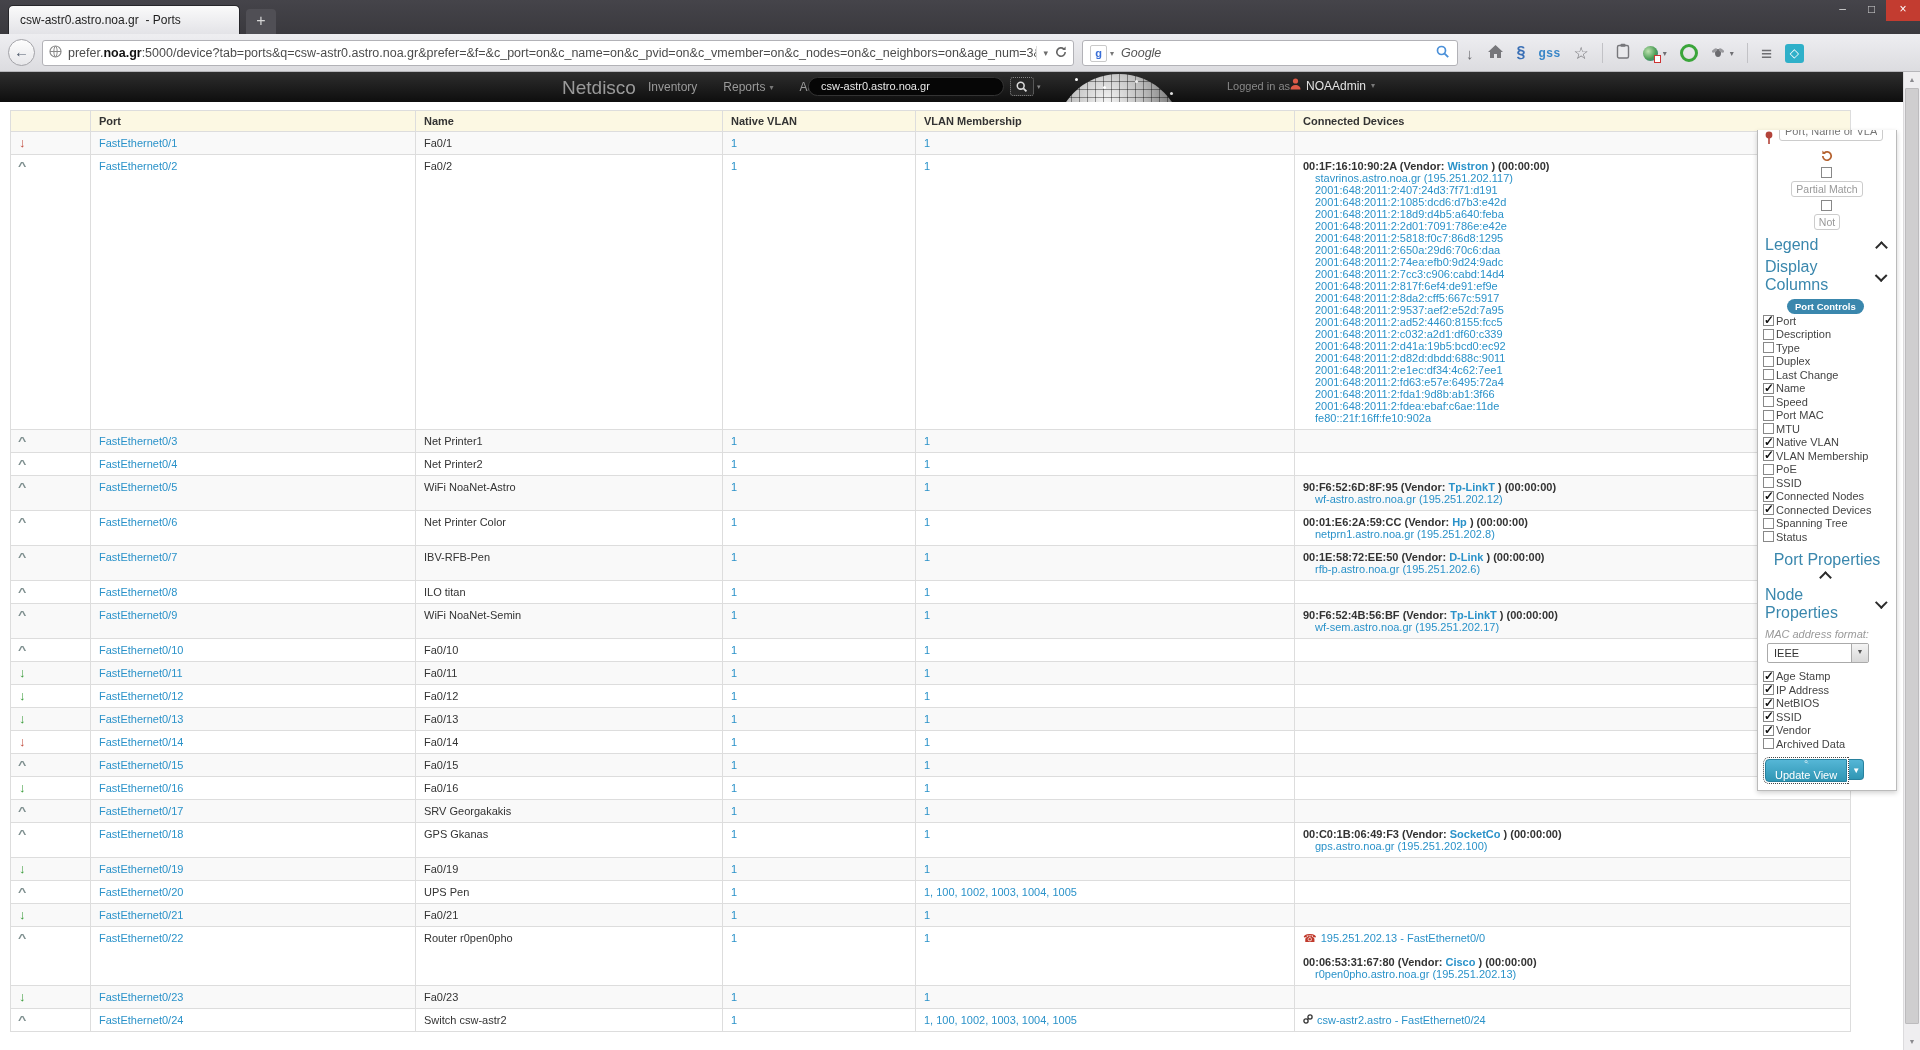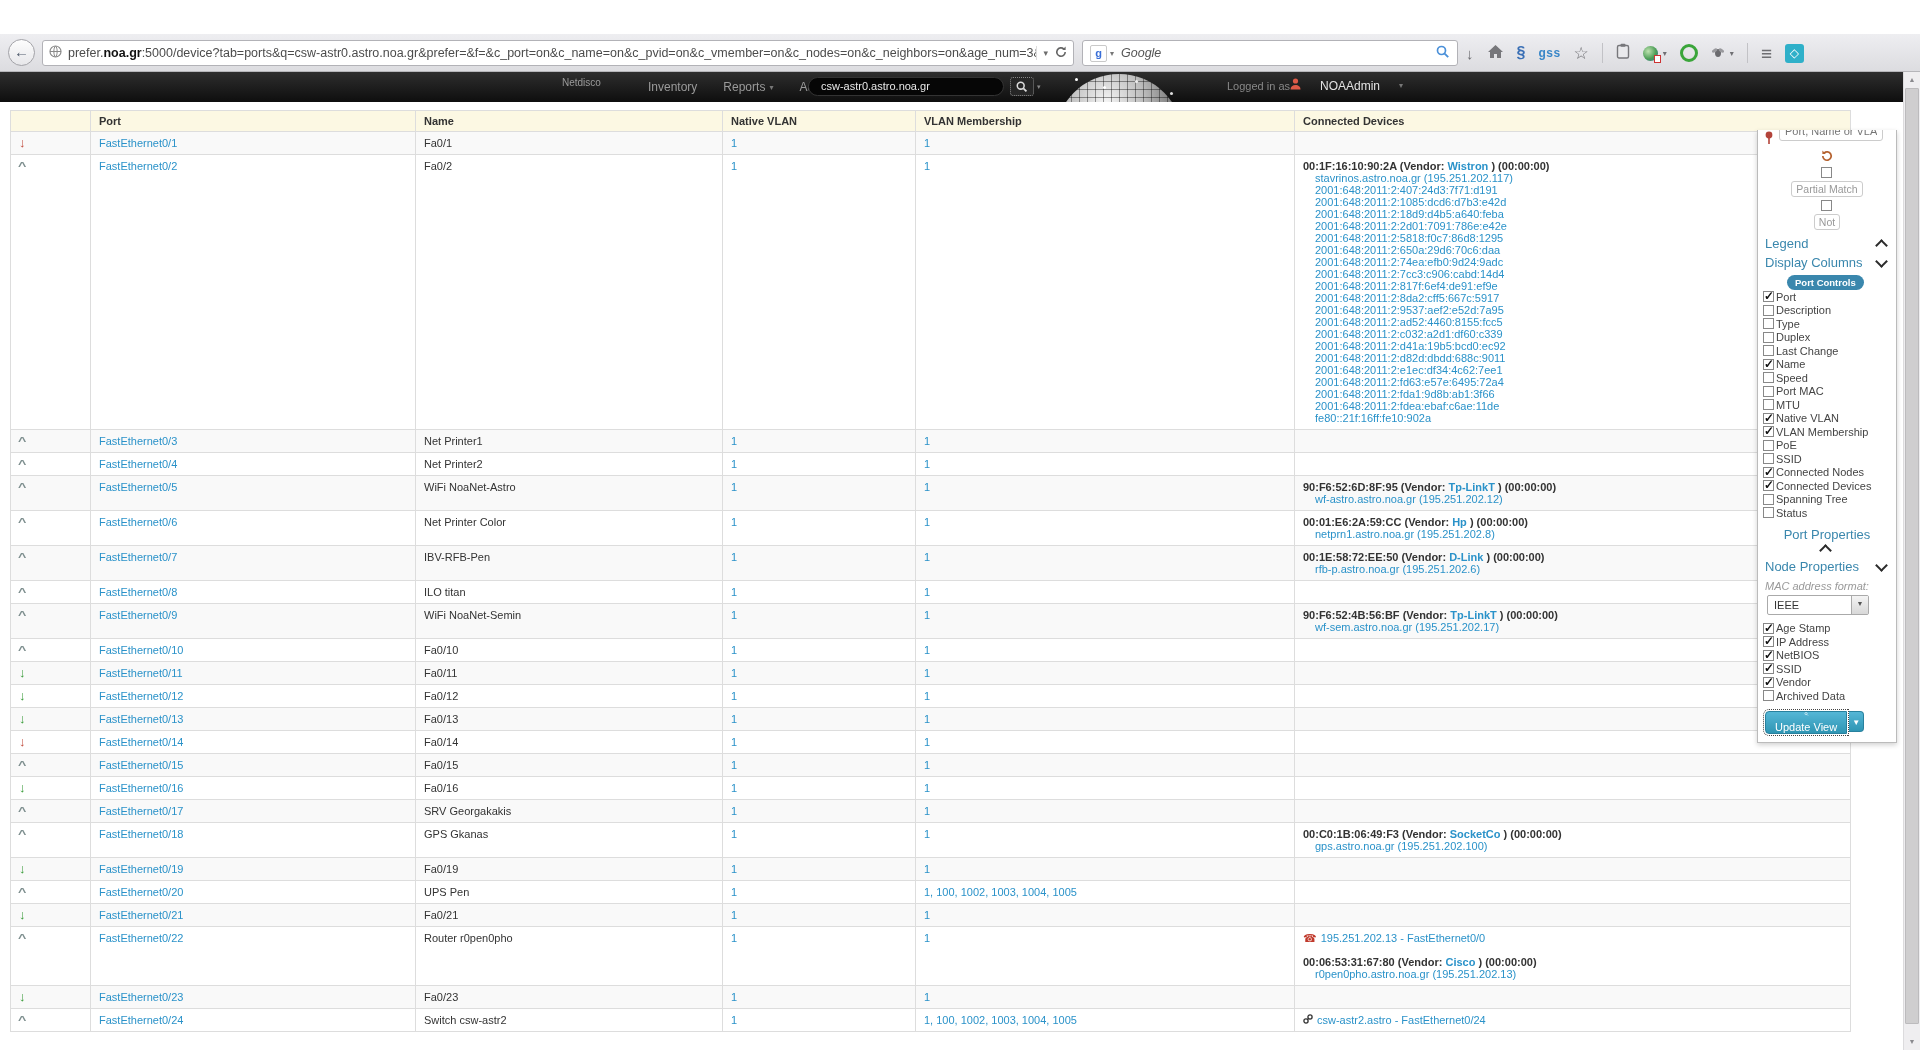--- a/index.html
+++ b/index.html
@@ -30,34 +30,34 @@
   .tsep{width:1px;height:20px;background:#c2c2c6;}
   .gss{color:#3a87c8;font-size:12px;font-weight:bold;letter-spacing:.5px;}
   .ring{width:12px;height:12px;border:3px solid #3aa53a;border-radius:50%;}
   .dcaret{color:#6f6f73;font-size:8px;margin-left:-8px;}
   .extdiamond{width:19px;height:19px;background:#2fb0c9;border-radius:3px;color:#fff;font-size:12px;text-align:center;line-height:18px;}
   .globepdf{position:relative;width:15px;height:15px;border-radius:50%;background:radial-gradient(circle at 35% 35%,#bfe3b0,#4d9e57 55%,#2f6ea0);}
   .globepdf::after{content:"";position:absolute;right:-3px;bottom:-2px;width:7px;height:8px;background:#fff;border:1px solid #c33;box-sizing:border-box;}
 
   
   .navbar{position:absolute;left:0;top:72px;width:100%;height:30px;background:linear-gradient(#2e2e2e,#0e0e0e);overflow:hidden;}
-  .brand{position:absolute;left:562px;top:5px;color:#9a9a9a;font-size:10px;text-align:center;}
+  .brand{position:absolute;left:562px;top:5px;color:#9a9a9a;font-size:19px;text-align:center;}
   .nav-items{position:absolute;left:648px;top:0;height:30px;display:flex;align-items:center;gap:26px;}
   .nav-item{color:#9a9a9a;font-size:12px;text-decoration:none;display:flex;align-items:center;gap:4px;}
   .nav-caret{color:#777;font-size:8px;}
   .nav-search{position:absolute;left:808px;top:5px;width:196px;height:19px;box-sizing:border-box;background:#060606;border:1px solid #333;border-radius:10px;color:#e8e8e8;font-size:11px;line-height:17px;padding:0 12px;}
   .nav-search-btn{position:absolute;left:1010px;top:5px;width:24px;height:19px;box-sizing:border-box;border:1px dotted #888;border-radius:3px;background:#262626;display:flex;align-items:center;justify-content:center;}
   .nav-search-caret{position:absolute;left:1037px;top:11px;color:#888;font-size:7px;}
   .ball{position:absolute;left:1055px;top:2px;width:128px;height:128px;border-radius:50%;background-image:
       repeating-linear-gradient(0deg, rgba(0,0,0,.38) 0 1px, transparent 1px 8px),
       repeating-linear-gradient(90deg, rgba(0,0,0,.38) 0 1px, transparent 1px 8px),
       radial-gradient(circle at 40% 22%, #f5f5f5, #bdbdbd 30%, #747474 55%, #2c2c2c 85%);}
   .sparkle{position:absolute;left:1075px;top:6px;width:3px;height:3px;background:#fff;border-radius:50%;box-shadow:28px 8px 0 0 #fff, 60px 2px 0 0 #eee, 95px 14px 0 0 #ddd;}
   .login{position:absolute;left:1227px;top:8px;color:#888;font-size:11px;}
-  .userbox{position:absolute;left:1290px;top:6px;display:flex;align-items:center;gap:19px;color:#e2e2e2;font-size:12px;}
+  .userbox{position:absolute;left:1290px;top:6px;display:flex;align-items:center;gap:5px;color:#e2e2e2;font-size:12px;}
 
   
   table.ports{position:absolute;left:10px;top:110px;width:1840px;border-collapse:collapse;table-layout:fixed;font-size:11px;}
   table.ports th,table.ports td{border:1px solid #ddd;padding:5px 8px;text-align:left;vertical-align:top;box-sizing:border-box;}
   table.ports thead th{background:#fcf8e3;color:#333;font-weight:bold;padding:4px 8px;}
   table.ports tbody tr:nth-child(odd){background:#f9f9f9;}
   table.ports tbody tr:nth-child(even){background:#fff;}
   .lnk{color:#2a92c9;text-decoration:none;cursor:pointer;}
   td.c-status{text-align:center;padding:3px 0;}
   .st{font-weight:bold;display:inline-block;}
@@ -72,21 +72,21 @@
   .dev-nb .nb-ic{margin-right:4px;}
   .nb-ic.ph{color:#c0392b;font-size:11px;}
 
   
   .panel{position:absolute;left:1757px;top:130px;width:140px;box-sizing:border-box;background:#fff;border:1px solid #bbb;border-top:none;box-shadow:0 2px 5px rgba(0,0,0,.18);padding:0 5px 8px 5px;overflow:hidden;z-index:5;font-size:11px;color:#444;}
   .filter-row{position:relative;height:15px;}
   .pin{position:absolute;left:0;top:1px;}
   .filter-input{position:absolute;left:16px;top:-9px;width:104px;height:20px;box-sizing:border-box;border:1px solid #ccc;border-radius:3px;font-size:11px;color:#999;padding:0 5px;font-family:"Liberation Sans",sans-serif;}
   .match-row{display:flex;align-items:center;gap:3px;margin:5px 0 6px 0;flex-direction:column;}
   .tagbox{border:1px solid #ccc;border-radius:3px;color:#999;padding:1px 4px;font-size:10.5px;}
-  .side-link{display:flex;justify-content:space-between;align-items:center;color:#3a87ad;font-size:13px;margin:4px 2px 2px 2px;cursor:pointer;text-align:right;}
+  .side-link{display:flex;justify-content:space-between;align-items:center;color:#3a87ad;font-size:16px;margin:4px 2px 2px 2px;cursor:pointer;}
   .chev{width:7px;height:7px;border-top:2px solid #2b2b2b;border-right:2px solid #2b2b2b;display:inline-block;margin-right:3px;}
   .chev.up{transform:rotate(-45deg);margin-top:4px;}
   .chev.down{transform:rotate(135deg);margin-top:-2px;}
   .pill{display:inline-block;background:#3a87ad;color:#fff;font-size:9.5px;font-weight:bold;border-radius:9px;padding:2px 8px;margin:3px 0 0 24px;}
   .cb-row{display:flex;align-items:center;height:13.5px;}
   .cb{width:11px;height:11px;box-sizing:border-box;border:1px solid #888;background:#fff;margin-right:2px;position:relative;flex:0 0 auto;}
   .cb.checked::after{content:"✓";position:absolute;left:0px;top:-3px;font-size:12px;font-weight:bold;color:#111;}
   .cb-label{color:#444;font-size:11px;white-space:nowrap;}
   .mac-label{color:#999;font-style:italic;margin:6px 2px 3px 2px;}
   .selectbox{display:flex;width:100px;height:18px;border:1px solid #aaa;border-radius:2px;margin:0 0 7px 4px;background:#fff;align-items:center;}
@@ -101,20 +101,29 @@
   .vs-btn{position:absolute;left:0;width:16px;height:16px;color:#8a8a8e;font-size:7px;text-align:center;line-height:16px;}
   .vs-up{top:0;}
   .vs-down{bottom:0;}
   .vs-thumb{position:absolute;left:1px;top:16px;width:14px;height:936px;background:#cfcecf;border:1px solid #bcbbbd;border-radius:1px;box-sizing:border-box;}
 </style>
 </head>
 <body>
 
 <div class="page">
 
+  <div class="tabbar">
+    <div class="tab">csw-astr0.astro.noa.gr  - Ports</div>
+    <div class="newtab">+</div>
+    <div class="winctl">
+      <div class="winbtn">–</div>
+      <div class="winbtn">□</div>
+      <div class="winbtn close">×</div>
+    </div>
+  </div>
 
   <div class="toolbar">
     <div class="backbtn">←</div>
     <div class="urlbox">
       <span class="globe">
         <svg width="13" height="13" viewBox="0 0 13 13">
             <circle cx="6.5" cy="6.5" r="5.5" fill="none" stroke="#8a8a8a" stroke-width="1.2"></circle>
             <path d="M1 6.5h11M6.5 1c-2.2 1.6-2.2 9.4 0 11c2.2-1.6 2.2-9.4 0-11z" fill="none" stroke="#8a8a8a" stroke-width="1"></path>
           </svg>
       </span>

